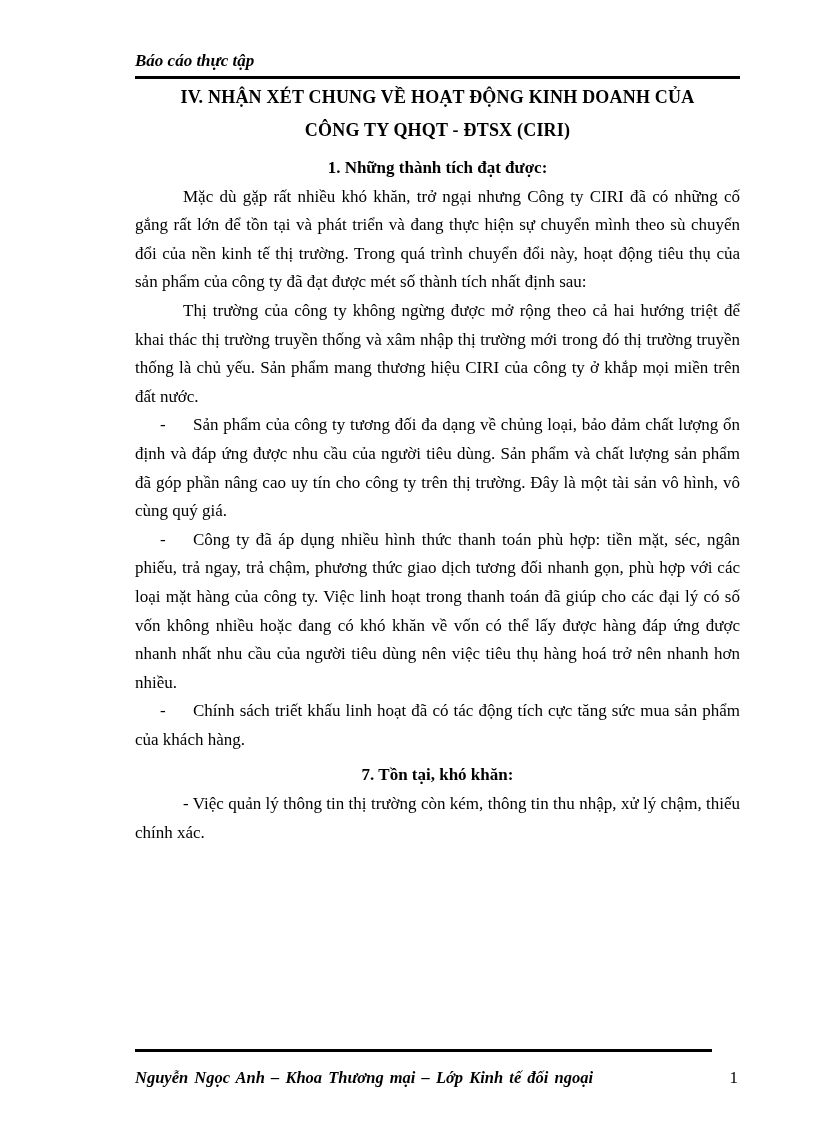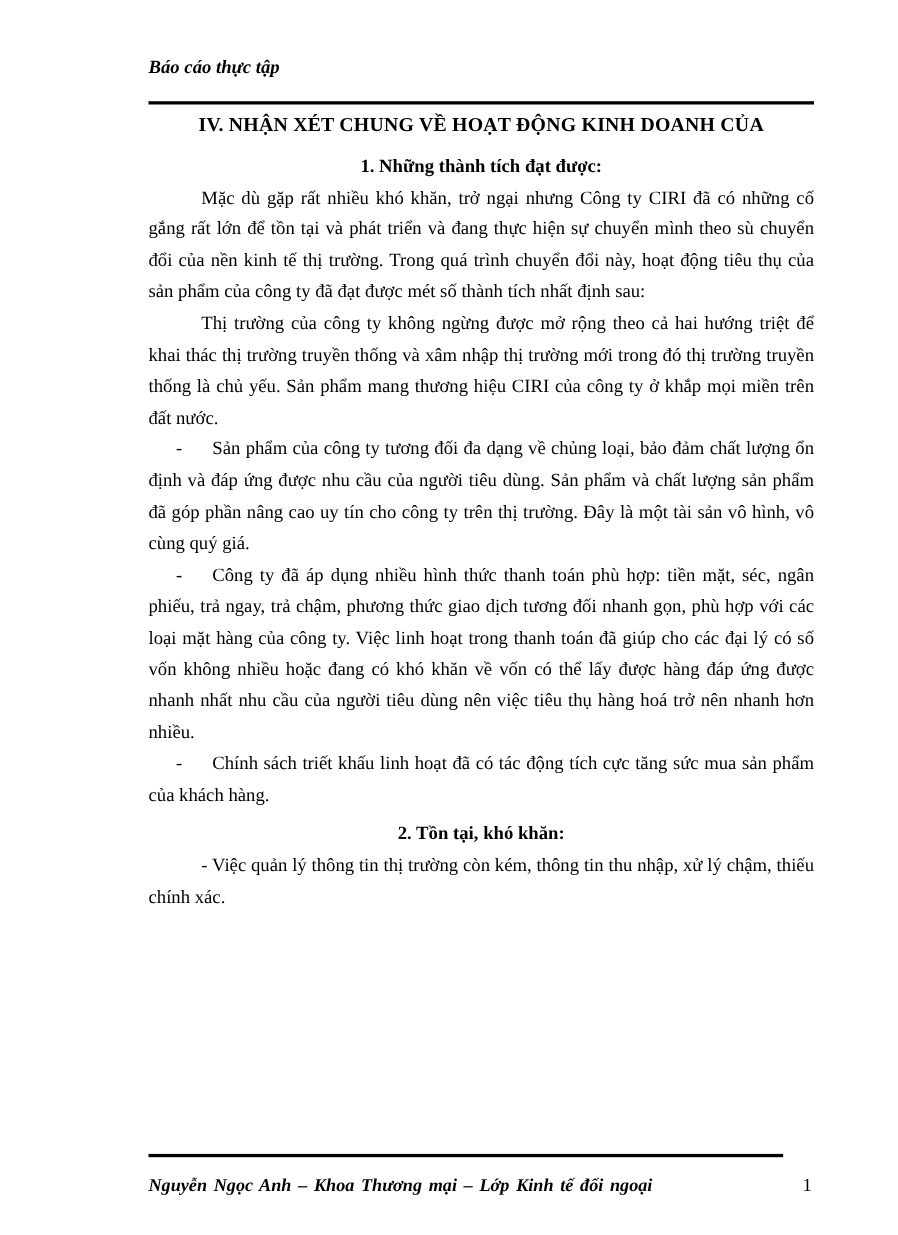--- a/index.html
+++ b/index.html
@@ -15,21 +15,21 @@
     position: absolute;
     left: 135px; top: 50px;
     width: 605px;
   }
   .running-header {
     font-size: 17px;
     font-weight: bold;
     font-style: italic;
     line-height: 22px;
     border-bottom: 3px solid #000;
-    padding-bottom: 20px;
+    padding-bottom: 4px;
   }
   .doc-title {
     margin-top: 2px;
     text-align: center;
     font-weight: bold;
     font-size: 18px;
     line-height: 33px;
     letter-spacing: 0.2px;
   }
   .section-heading {
@@ -82,36 +82,37 @@
 </style>
 </head>
 <body>
 
 <div class="page-inner">
 
   <div class="running-header">Báo cáo thực tập</div>
 
   <div class="doc-title">
     <div>IV. NHẬN XÉT CHUNG VỀ HOẠT ĐỘNG KINH DOANH CỦA</div>
+    <div>CÔNG TY QHQT - ĐTSX (CIRI)</div>
   </div>
 
   <h2 class="section-heading">1. Những thành tích đạt được:</h2>
 
   <p class="para indent"><span class="ptext">Mặc dù gặp rất nhiều khó khăn, trở ngại nhưng Công ty CIRI đã có những cố gắng rất lớn để tồn tại và phát triển và đang thực hiện sự chuyển mình theo sù chuyển đổi của nền kinh tế thị trường. Trong quá trình chuyển đổi này, hoạt động tiêu thụ của sản phẩm của công ty đã đạt được mét số thành tích nhất định sau:</span></p>
 
   <p class="para indent"><span class="ptext">Thị trường của công ty không ngừng được mở rộng theo cả hai hướng triệt để khai thác thị trường truyền thống và xâm nhập thị trường mới trong đó thị trường truyền thống là chủ yếu. Sản phẩm mang thương hiệu CIRI của công ty ở khắp mọi miền trên đất nước.</span></p>
 
   <p class="para bullet"><span class="dash">-</span><span class="ptext">Sản phẩm của công ty tương đối đa dạng về chủng loại, bảo đảm chất lượng ổn định và đáp ứng được nhu cầu của người tiêu dùng. Sản phẩm và chất lượng sản phẩm đã góp phần nâng cao uy tín cho công ty trên thị trường. Đây là một tài sản vô hình, vô cùng quý giá.</span></p>
 
   <p class="para bullet"><span class="dash">-</span><span class="ptext">Công ty đã áp dụng nhiều hình thức thanh toán phù hợp: tiền mặt, séc, ngân phiếu, trả ngay, trả chậm, phương thức giao dịch tương đối nhanh gọn, phù hợp với các loại mặt hàng của công ty. Việc linh hoạt trong thanh toán đã giúp cho các đại lý có số vốn không nhiều hoặc đang có khó khăn về vốn có thể lấy được hàng đáp ứng được nhanh nhất nhu cầu của người tiêu dùng nên việc tiêu thụ hàng hoá trở nên nhanh hơn nhiều.</span></p>
 
 
   <p class="para bullet"><span class="dash">-</span><span class="ptext">Chính sách triết khấu linh hoạt đã có tác động tích cực tăng sức mua sản phẩm của khách hàng.</span></p>
 
-  <h2 class="section-heading">2. Tồn tại, khó khăn:</h2>
+  <h2 class="section-heading">7. Tồn tại, khó khăn:</h2>
 
   <p class="para indent"><span class="ptext">- Việc quản lý thông tin thị trường còn kém, thông tin thu nhập, xử lý chậm, thiếu chính xác.</span></p>
 
 </div>
 
 <div class="footer">
   <div class="footer-rule"></div>
   <div class="footer-row">
     <span class="footer-author">Nguyễn Ngọc Anh – Khoa Thương mại – Lớp Kinh tế đối ngoại</span>
     <span class="footer-page-number">1</span>

